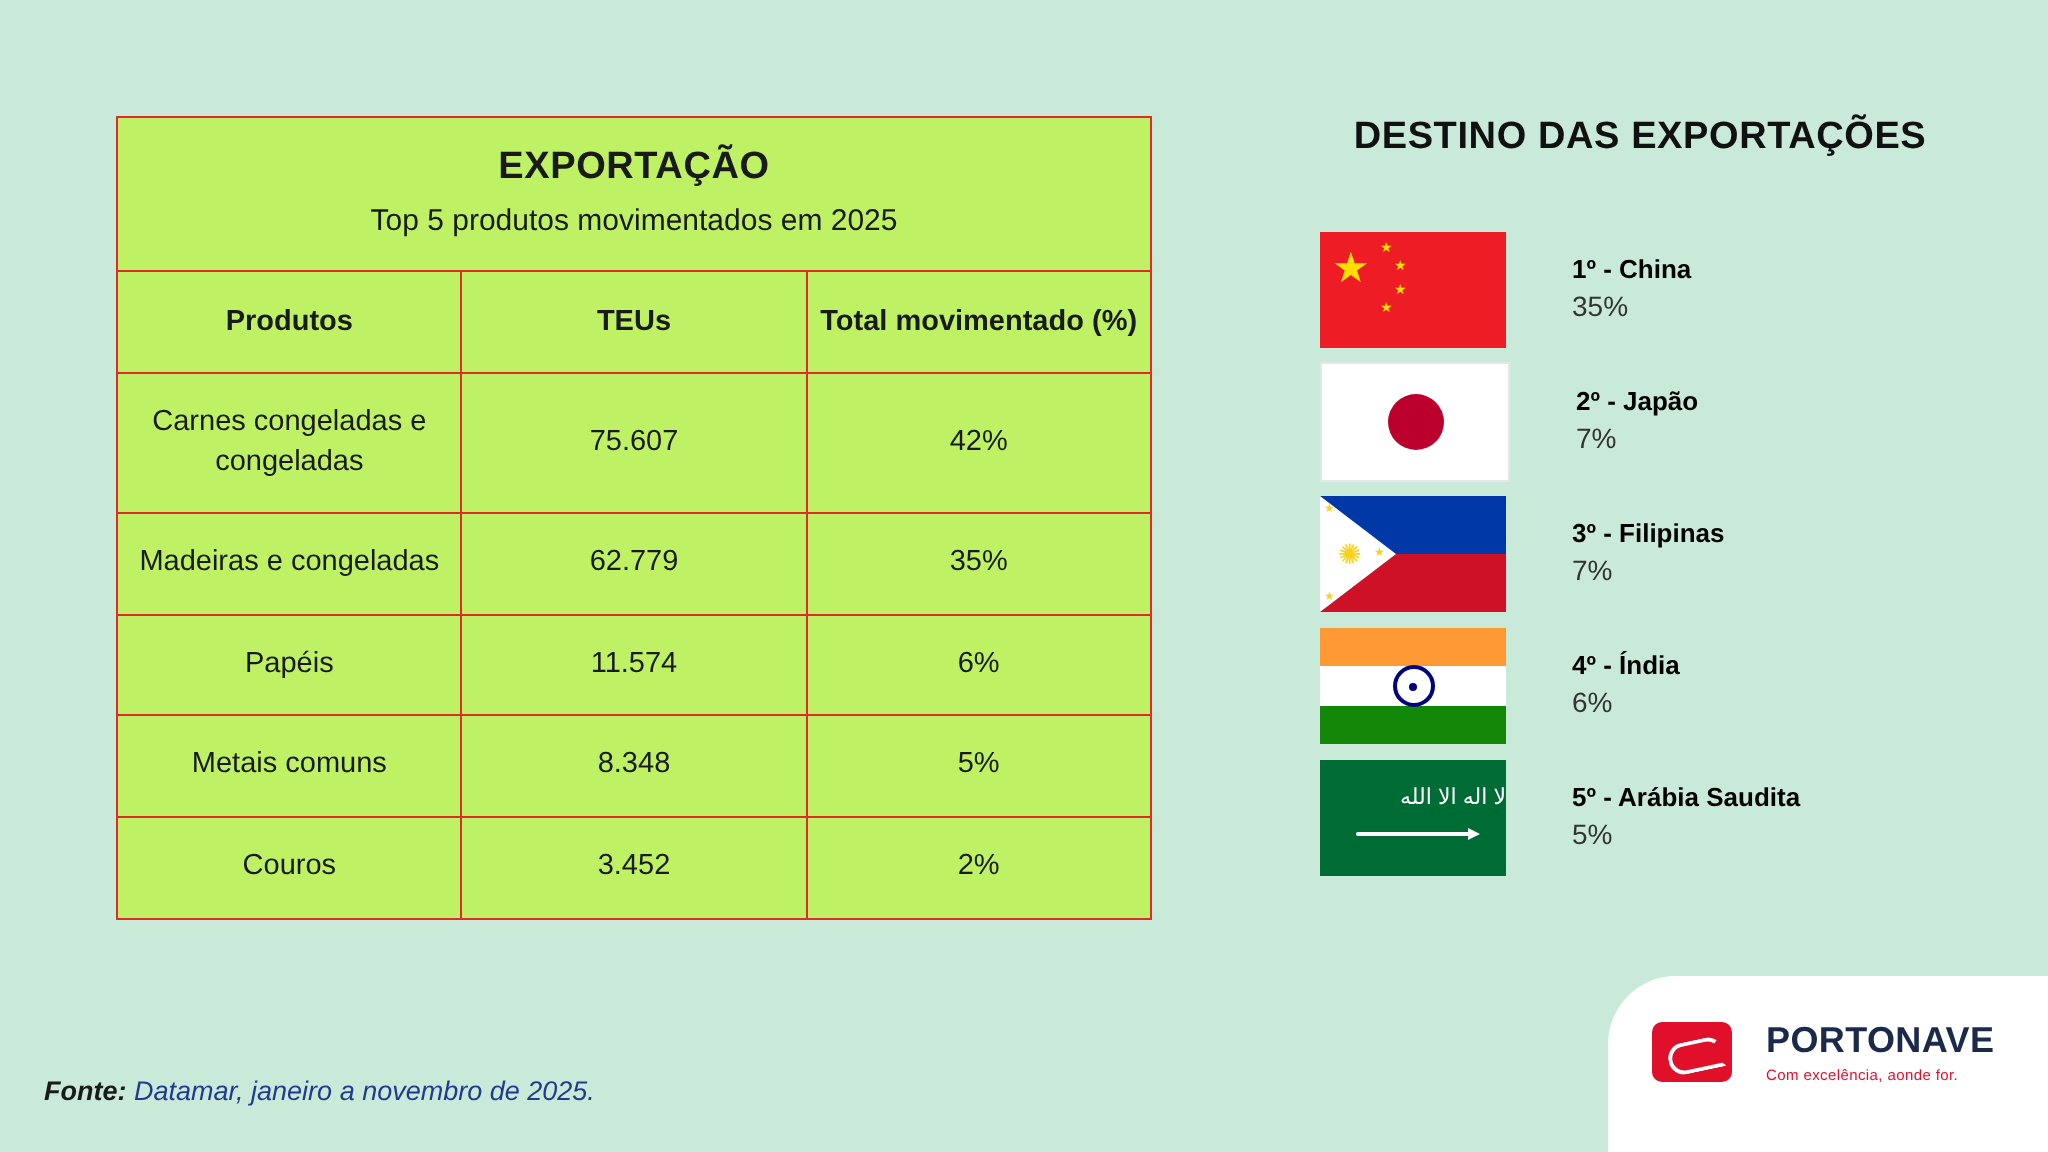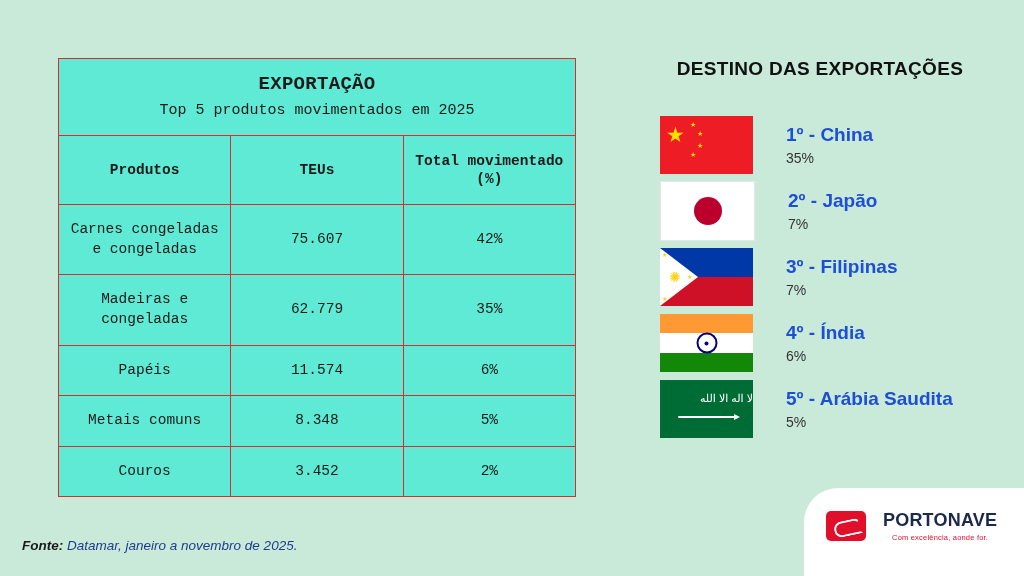--- a/index.html
+++ b/index.html
@@ -18,23 +18,22 @@
   
   .table-wrap {
     position: absolute;
     left: 58px;
     top: 58px;
     width: 518px;
   }
   table.exp {
     border-collapse: collapse;
     width: 100%;
-    background: #5eead4;
+    background: #bef264;
     table-layout: fixed;
-    font-family: Liberation Mono, monospace;
   }
   table.exp td, table.exp th {
     border: 1px solid #e02b2b;
     text-align: center;
     vertical-align: middle;
     color: #1a1a1a;
   }
   .title-cell {
     padding: 14px 8px 16px 8px;
   }
@@ -104,23 +103,23 @@
     flex: 0 0 93px;
     position: relative;
     overflow: hidden;
     background: #fff;
   }
   .dest-text {
     margin-left: 33px;
     line-height: 1.4;
   }
   .dest-rank {
-    font-size: 19px;
-    font-weight: bold;
-    color: #1d4ed8;
+    font-size: 13px;
+    font-weight: bold;
+    color: #000000;
   }
   .dest-pct {
     font-size: 14px;
     color: #333;
   }
 
   
   .fl-china { background: #ee1c25; }
   .fl-china .star-big,
   .fl-china .star-sm {
@@ -247,21 +246,20 @@
     font-size: 18px;
     font-weight: bold;
     color: #1b2a4a;
     letter-spacing: .2px;
   }
   .logo-slogan {
     font-size: 7.5px;
     color: #e0102b;
     letter-spacing: .2px;
     margin-top: 2px;
-    text-align: center;
   }
 </style>
 </head>
 <body>
 
 <div class="table-wrap">
   <table class="exp">
     <tbody>
         <tr>
       <td class="title-cell" colspan="3">

